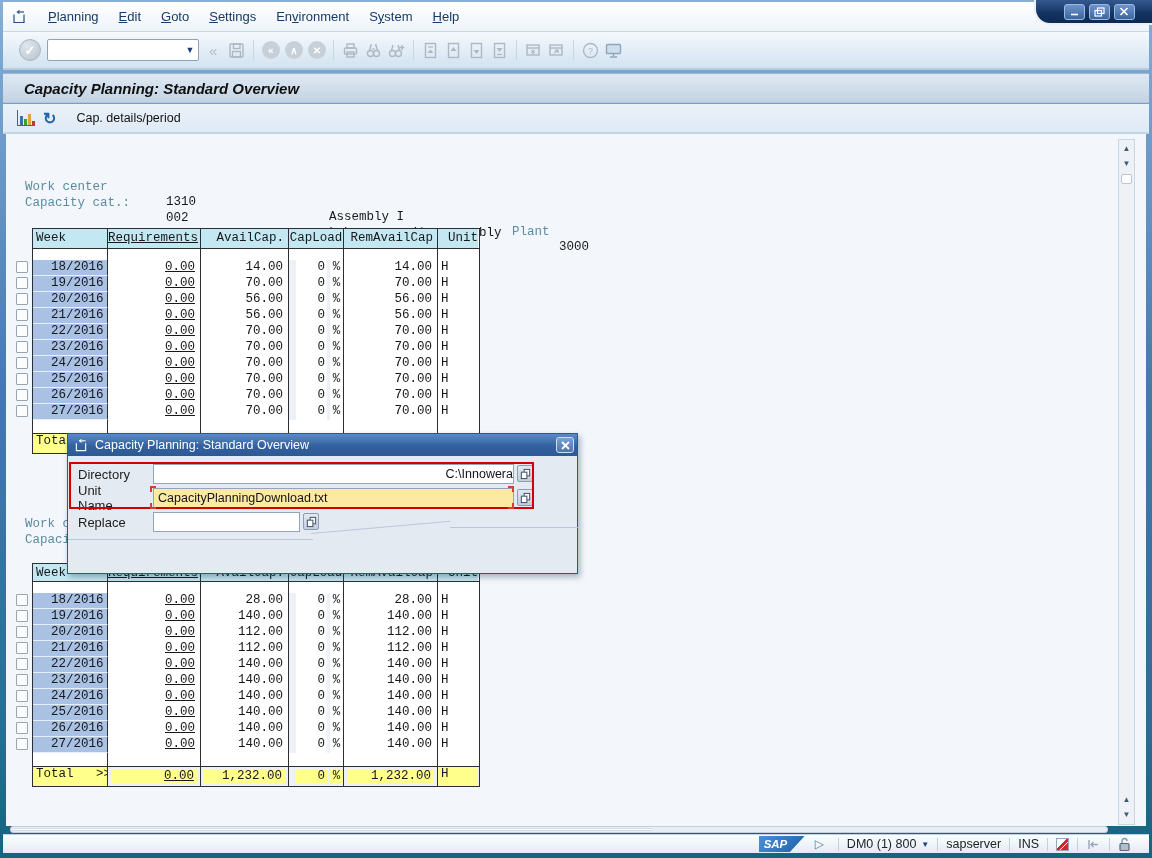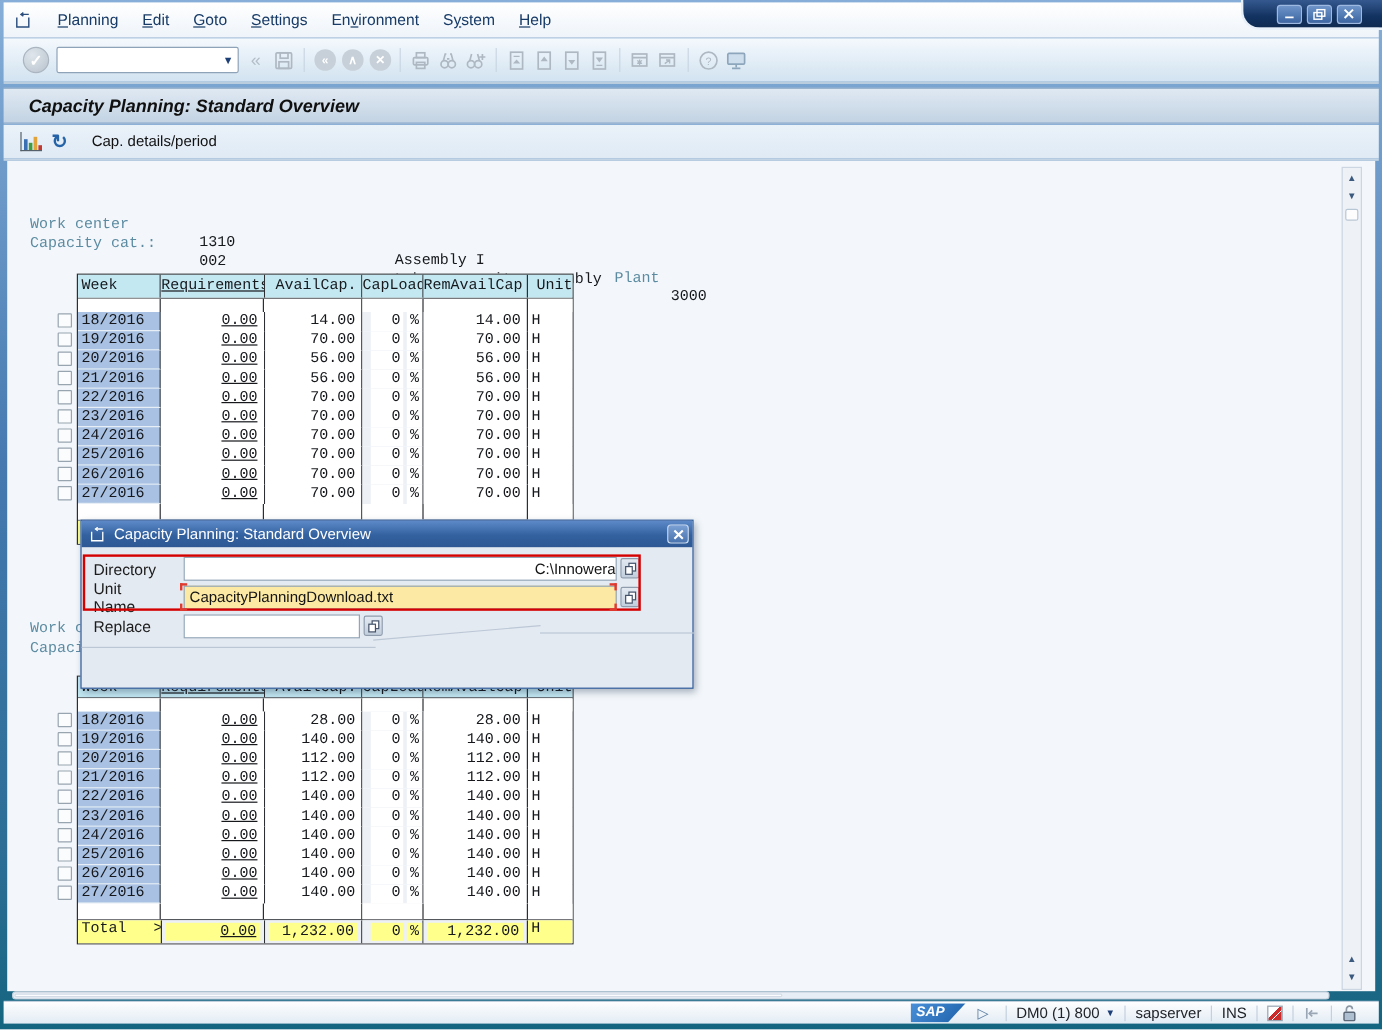--- a/index.html
+++ b/index.html
@@ -58,35 +58,35 @@
   .appbtn { font-size:12.5px; color:#111; padding:3px 6px; }
 
   
   .main { position:absolute; left:6px; top:134px; width:1140px; height:692px; background:#f3f7fb; z-index:5; }
   .mono { font-family:"Liberation Mono","DejaVu Sans Mono",monospace; }
   .infoline { position:absolute; height:15px; font-size:12.5px; line-height:15px; white-space:pre;margin-left:10px; }
   .ilabel { color:#5c8ba1; }
   .ival { color:#16181c; }
 
   
-  .tbl { position:absolute; border:1px solid #2b2f33; background:#fff; width:414px;margin-left:32px; }
+  .tbl { position:absolute; border:1px solid #2b2f33; background:#fff; width:448px; }
   .trow { display:flex; height:16px; position:relative; }
   .thead { height:20px; border-bottom:1px solid #2b2f33; }
   .tspacer1 { height:11px; background:#fff; }
   .tspacer2 { height:14px; background:#fff; border-bottom:1px solid #2b2f33; }
   .ttotal { height:19px; background:#edf1f6; }
   .c { border-right:1px solid #2b2f33; font-family:"Liberation Mono","DejaVu Sans Mono",monospace;
        font-size:12.5px; line-height:15px; color:#16181c; overflow:hidden; }
   .c:last-child { border-right:none; }
   .cw { width:75px; } .crq { width:93px;text-decoration:underline; } .cav { width:88px; } .cld { width:55px; } .crm { width:94px; } .cun { width:40px; }
   .thead .c { background:#c3e8f2; line-height:19px; }
   .thead .cw { padding-left:3px; }
   .thead .crq,.thead .cav,.thead .crm { text-align:right; padding-right:4px; }
   .thead .cld,.thead .cun { text-align:right; }
-  .trow .cw.databg { background:#a9c2e3; padding-left:3px; border-bottom:1px solid #e7eef6; }
+  .trow .cw.databg { background:#a9c2e3; padding-left:18px; border-bottom:1px solid #e7eef6; }
   .num { text-align:right; padding-right:5px; background:#fff; }
   .cld { display:flex; background:#edf1f6; }
   .cld .ldn { flex:1; background:#fff; text-align:right; padding-right:2px; margin-left:7px; }
   .cld .ldp { width:13px; background:#fff; margin-left:3px; text-align:center; }
   .cun { padding-left:3px; background:#fff; }
   .rowchk { position:absolute; left:-17px; top:1px; width:12px; height:12px;
             background:#fbfcfd; border:1px solid #98a4b0; border-radius:1px; }
   .ttotal .cw { background:#ffff8c; padding-left:3px; white-space:pre; }
   .ttotal .num { background:#edf1f6; padding:0; display:flex; }
   .ttotal .num i { flex:1; font-style:normal; background:#ffff8c; margin:2px 3px; text-align:right; padding-right:3px; line-height:14px; }

